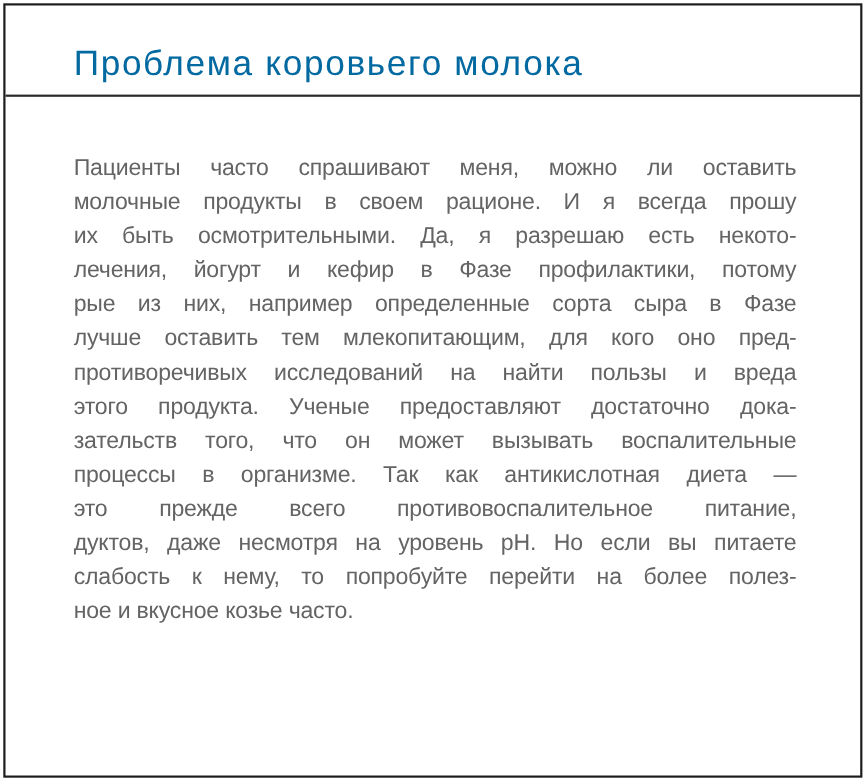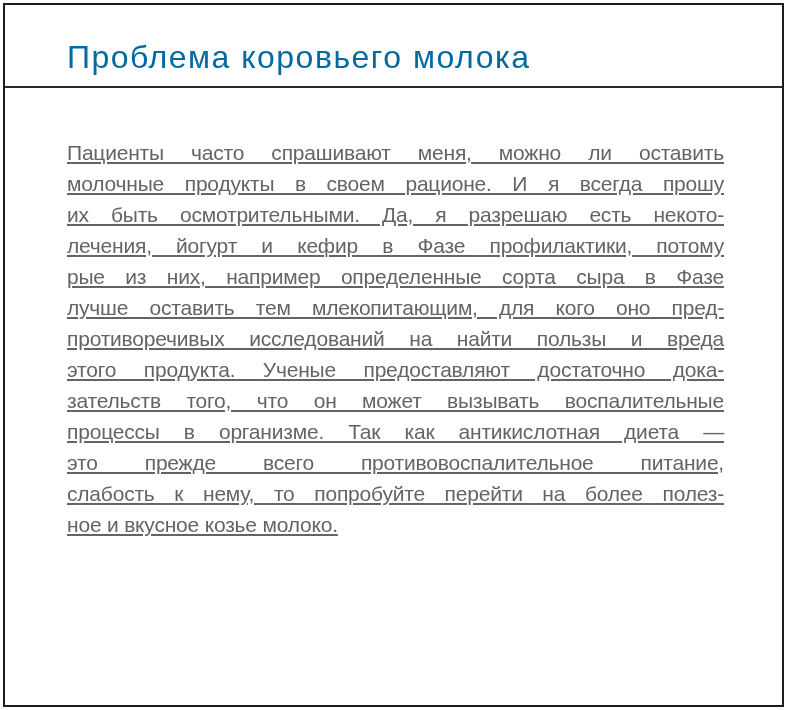--- a/index.html
+++ b/index.html
@@ -49,21 +49,20 @@
     font-size: 21px;
     letter-spacing: -0.2px;
     line-height: 31px;
   }
   .text-line {
     text-align: justify;
     text-align-last: justify;
     white-space: nowrap;
     height: 31px;
     overflow: visible;
-    text-decoration: underline;
   }
   .text-line.last {
     text-align-last: left;
   }
 </style>
 </head>
 <body>
 
 <div class="page">
   <h1 class="page-title">Проблема коровьего молока</h1>
@@ -73,16 +72,17 @@
     <div class="text-line">молочные продукты в своем рационе. И я всегда прошу</div>
     <div class="text-line">их быть осмотрительными. Да, я разрешаю есть некото-</div>
     <div class="text-line">лечения, йогурт и кефир в Фазе профилактики, потому</div>
     <div class="text-line">рые из них, например определенные сорта сыра в Фазе</div>
     <div class="text-line">лучше оставить тем млекопитающим, для кого оно пред-</div>
     <div class="text-line">противоречивых исследований на найти пользы и вреда</div>
     <div class="text-line">этого продукта. Ученые предоставляют достаточно дока-</div>
     <div class="text-line">зательств того, что он может вызывать воспалительные</div>
     <div class="text-line">процессы в организме. Так как антикислотная диета —</div>
     <div class="text-line">это прежде всего противовоспалительное питание,</div>
+    <div class="text-line">дуктов, даже несмотря на уровень pH. Но если вы питаете</div>
     <div class="text-line">слабость к нему, то попробуйте перейти на более полез-</div>
-    <div class="text-line last">ное и вкусное козье молоко.</div>
+    <div class="text-line last">ное и вкусное козье часто.</div>
   </div>
 </div>
 
 </body></html>

